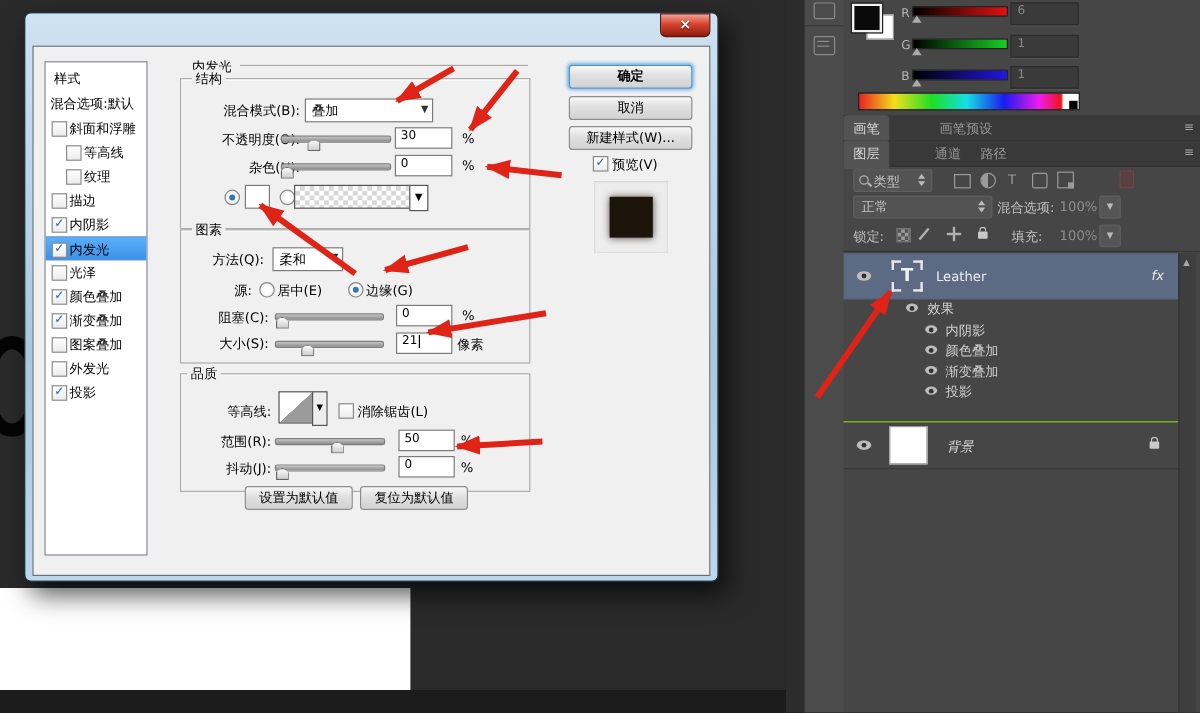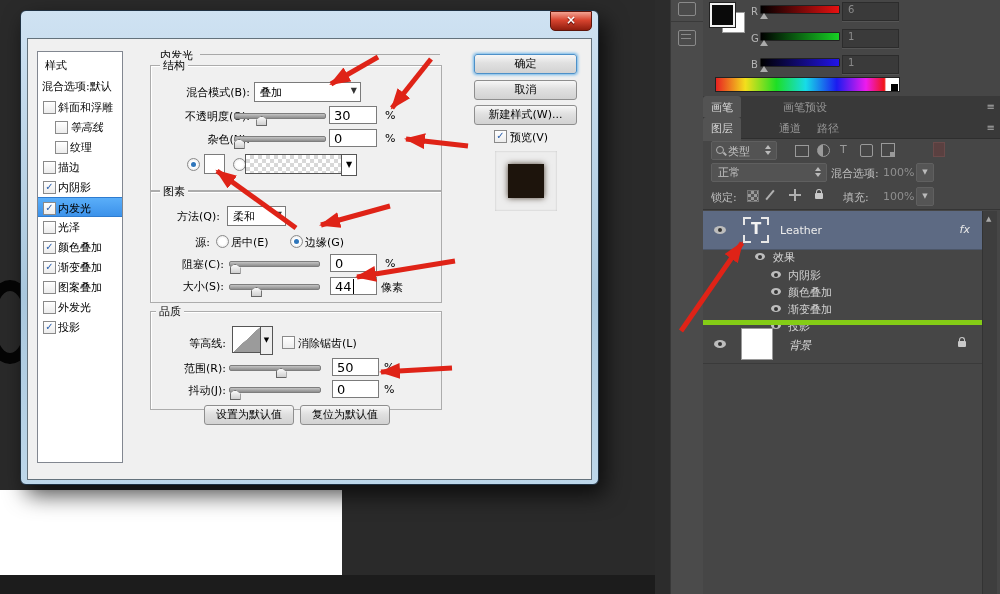--- a/index.html
+++ b/index.html
@@ -37,39 +37,39 @@
   .lrow.ind .lab{left:32px;}
   .lrow.sel{background:linear-gradient(#5aaef9,#3c92ea);border-top:1px solid #2e7cd0;
             border-bottom:1px solid #2e7cd0;height:18px;}
   .wcb{width:11px;height:11px;background:linear-gradient(#fff,#ececec);
        border:1px solid #8a8a8a;font-size:10px;line-height:9px;text-align:center;
        color:#2b5fad;font-weight:bold;}
   
   .grp{border:1px solid #acacac;box-shadow:1px 1px 0 #fff inset;}
   .legend{position:absolute;background:#f0f0f0;padding:0 3px;font-size:11px;color:#000;}
   .rlab{position:absolute;font-size:11px;color:#000;text-align:right;white-space:nowrap;}
-  .vbox{position:absolute;background:#fff;border:1px solid #7b7b7b;font-size:13px;
+  .vbox{position:absolute;background:#fff;border:1px solid #7b7b7b;font-size:10px;
         color:#000;padding:1px 0 0 4px;}
   .unit{position:absolute;font-size:11px;color:#000;}
   .dcombo{position:absolute;background:#fff;border:1px solid #7b7b7b;font-size:11px;
         color:#000;padding:2px 0 0 5px;}
   .dcombo .dd{position:absolute;right:3px;top:3px;font-size:8px;color:#333;}
   .sl{position:absolute;height:4px;background:linear-gradient(#c4c4c4,#8d8d8d);
       border:1px solid #7e7e7e;border-radius:2px;}
   .sl-thumb{position:absolute;top:2px;width:9px;height:8px;margin-left:-4px;
       background:linear-gradient(#fafafa,#cfcfcf);border:1px solid #666;
       clip-path:polygon(50% 0,100% 38%,100% 100%,0 100%,0 38%);}
   .rad{position:absolute;width:11px;height:11px;border-radius:50%;
       background:radial-gradient(#fff 40%,#dcdcdc);border:1px solid #8a8a8a;}
   .rad.sel::after{content:"";position:absolute;left:3px;top:3px;width:5px;height:5px;
       border-radius:50%;background:#2f76bb;}
   .btn{position:absolute;background:linear-gradient(#f7f7f7,#e0e0e0 45%,#d2d2d2);
       border:1px solid #8e8e8e;border-radius:3px;font-size:11px;color:#000;
       text-align:center;}
-  .btn.def{border:1px solid #4d90c8;box-shadow:0 0 3px 1px #6fb5e8;}
+  .btn.def{border:1px solid #4d90c8;box-shadow:0 0 3px 1px #6fb5e8;font-weight:bold;}
   .checker{background:repeating-conic-gradient(#d8d8d8 0% 25%,#ffffff 0% 50%) 0 0/8px 8px;}
   
   #dock-sliver{left:655px;top:0;width:15px;height:594px;background:#2c2c2c;}
   #dock-strip{left:670px;top:0;width:33px;height:594px;background:#4b4b4b;
       border-left:1px solid #383838;}
   #ps-panel{left:703px;top:0;width:297px;height:594px;background:#464646;}
   .ptxt{position:absolute;font-size:11px;color:#c0c0c0;white-space:nowrap;}
   .dim{color:#8f8f8f;}
   .tabrow{position:absolute;left:0;width:297px;height:21px;background:#393939;
       border-bottom:1px solid #2e2e2e;}
@@ -220,21 +220,21 @@
 
     <div class="eye sm" style="left:68px;top:271px;"></div>
     <div class="ptxt" style="left:85px;top:268px;color:#cfcfcf;">内阴影</div>
     <div class="eye sm" style="left:68px;top:288px;"></div>
     <div class="ptxt" style="left:85px;top:285px;color:#cfcfcf;">颜色叠加</div>
     <div class="eye sm" style="left:68px;top:305px;"></div>
     <div class="ptxt" style="left:85px;top:302px;color:#cfcfcf;">渐变叠加</div>
     <div class="eye sm" style="left:68px;top:322px;"></div>
     <div class="ptxt" style="left:85px;top:319px;color:#cfcfcf;">投影</div>
 
-    <div class="abs" style="left:0;top:320px;width:279px;height:38px;border-top:5px solid #84cc16;border-bottom:1px solid #3a3a3a;font-family:Liberation Mono, monospace;">
+    <div class="abs" style="left:0;top:351px;width:279px;height:38px;border-top:1px solid #84cc16;border-bottom:1px solid #3a3a3a;font-family:Liberation Mono, monospace;">
       <div class="eye" style="left:11px;top:15px;"></div>
       <div class="abs" style="left:38px;top:3px;width:30px;height:30px;background:#fff;border:1px solid #9a9a9a;"></div>
       <div class="ptxt" style="left:86px;top:13px;color:#dcdcdc;font-style:italic;">背景</div>
       <div class="lockic" style="right:16px;top:16px;"></div>
     </div>
 
     <div class="abs" style="left:279px;top:211px;width:14px;height:383px;background:#3e3e3e;border-left:1px solid #333;">
       <div class="abs" style="left:3px;top:4px;font-size:7px;color:#aaa;">▲</div>
     </div>
   </div>
@@ -246,21 +246,21 @@
 
       <div class="abs" id="styles-list">
         <div class="abs lst-hdr">样式</div>
         <div class="lrow" style="top:24px;text-align:right;">
           <div class="lab" style="left:4px;">混合选项:默认</div>
         </div>
         <div class="lrow" style="top:45px;">
           <div class="wcb"></div>
           <div class="lab">斜面和浮雕</div>
         </div>
-        <div class="lrow ind" style="top:65px;font-style:italic;">
+        <div class="lrow ind" style="top:65px;">
           <div class="wcb"></div>
           <div class="lab">等高线</div>
         </div>
         <div class="lrow ind" style="top:85px;">
           <div class="wcb"></div>
           <div class="lab">纹理</div>
         </div>
         <div class="lrow" style="top:105px;">
           <div class="wcb"></div>
           <div class="lab">描边</div>
@@ -350,21 +350,21 @@
       <div class="sl" style="left:201px;top:222px;width:89px;">
           <div class="sl-thumb" style="left:4%;"></div>
         </div>
       <div class="vbox" style="left:302px;top:215px;width:41px;height:15px;">0</div>
       <div class="unit" style="left:357px;top:218px;">%</div>
 
       <div class="rlab" style="left:130px;top:240px;width:66px;">大小(S):</div>
       <div class="sl" style="left:201px;top:245px;width:89px;">
           <div class="sl-thumb" style="left:28%;"></div>
         </div>
-      <div class="vbox" style="left:302px;top:238px;width:41px;height:15px;"><span>44</span><span style="border-left:1px solid #000;margin-left:1px;"></span></div>
+      <div class="vbox" style="left:302px;top:238px;width:41px;height:15px;"><span>21</span><span style="border-left:1px solid #000;margin-left:1px;"></span></div>
       <div class="unit" style="left:353px;top:241px;">像素</div>
 
       <div class="abs grp" style="left:122px;top:272px;width:290px;height:97px;"></div>
       <div class="legend" style="left:128px;top:265px;">品质</div>
 
       <div class="rlab" style="left:140px;top:297px;width:58px;">等高线:</div>
       <div class="abs" style="left:204px;top:287px;width:27px;height:25px;border:1px solid #555;background:linear-gradient(to top left,#9b9b9b 49.5%,#fff 50%);"></div>
       <div class="abs" style="left:232px;top:287px;width:11px;height:27px;background:#eee;border:1px solid #555;font-size:7px;text-align:center;line-height:26px;">▼</div>
       <div class="wcb abs" style="left:254px;top:297px;"></div>
       <div class="abs txt" style="left:270px;top:297px;">消除锯齿(L)</div>

